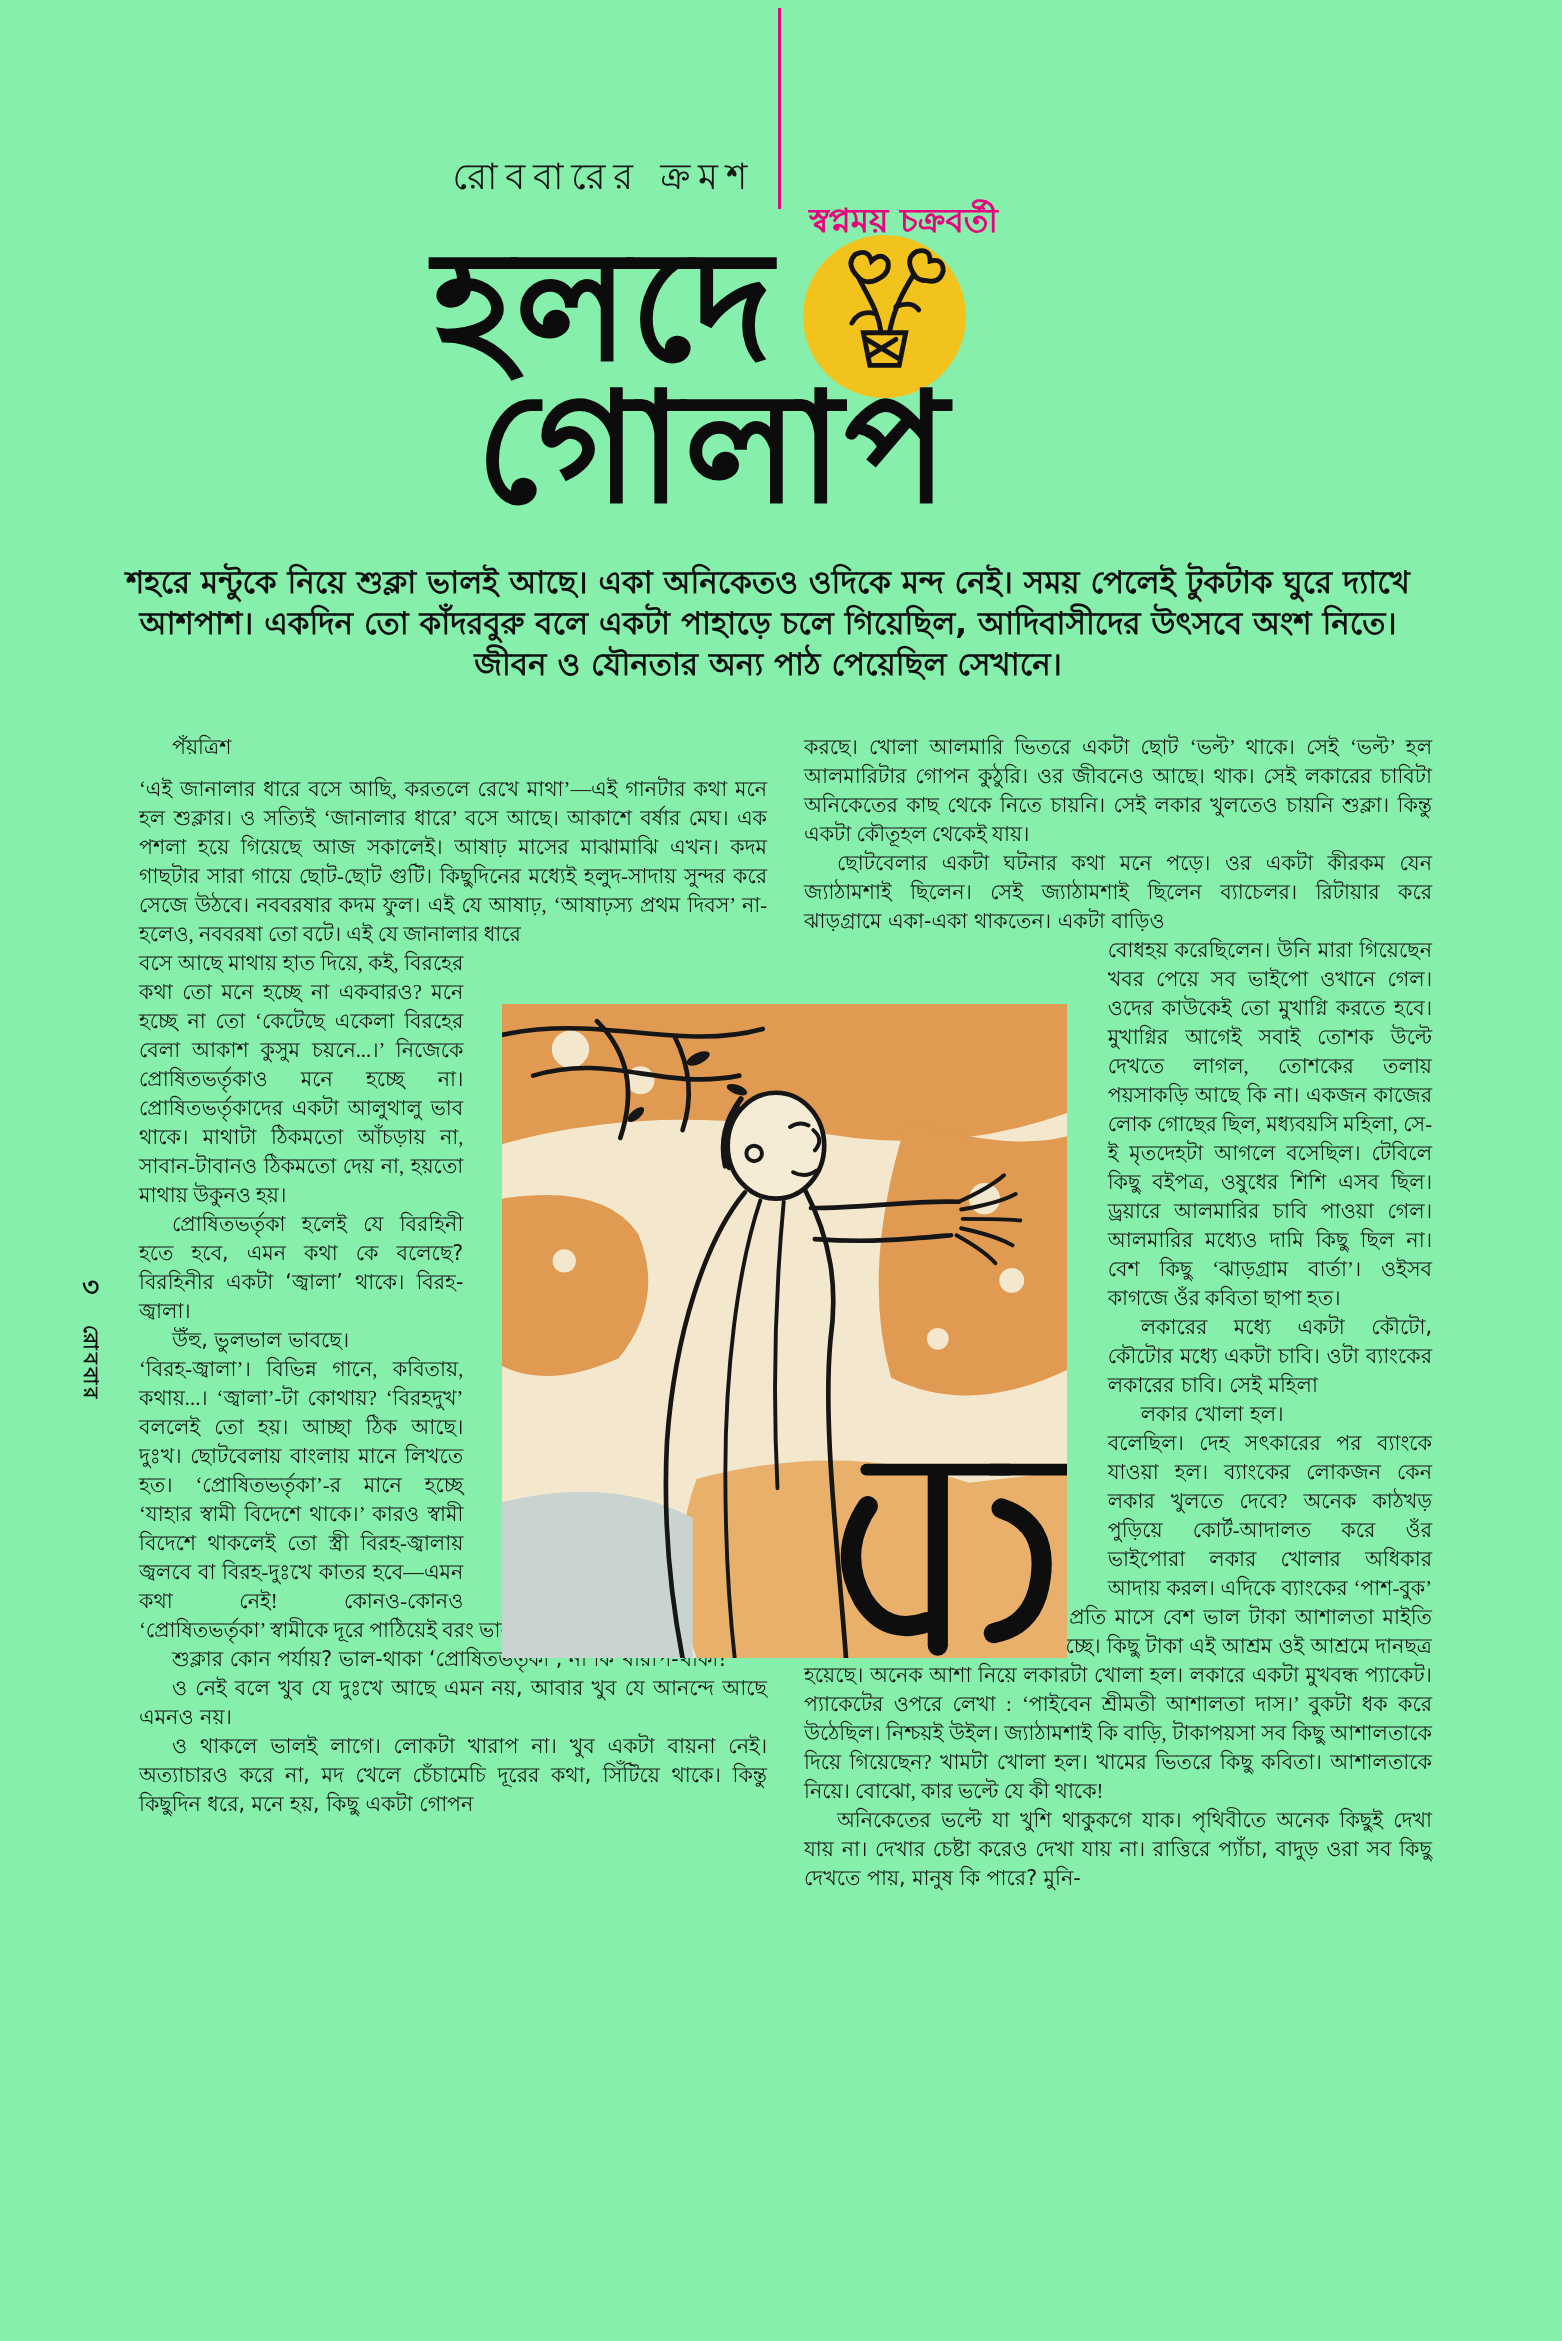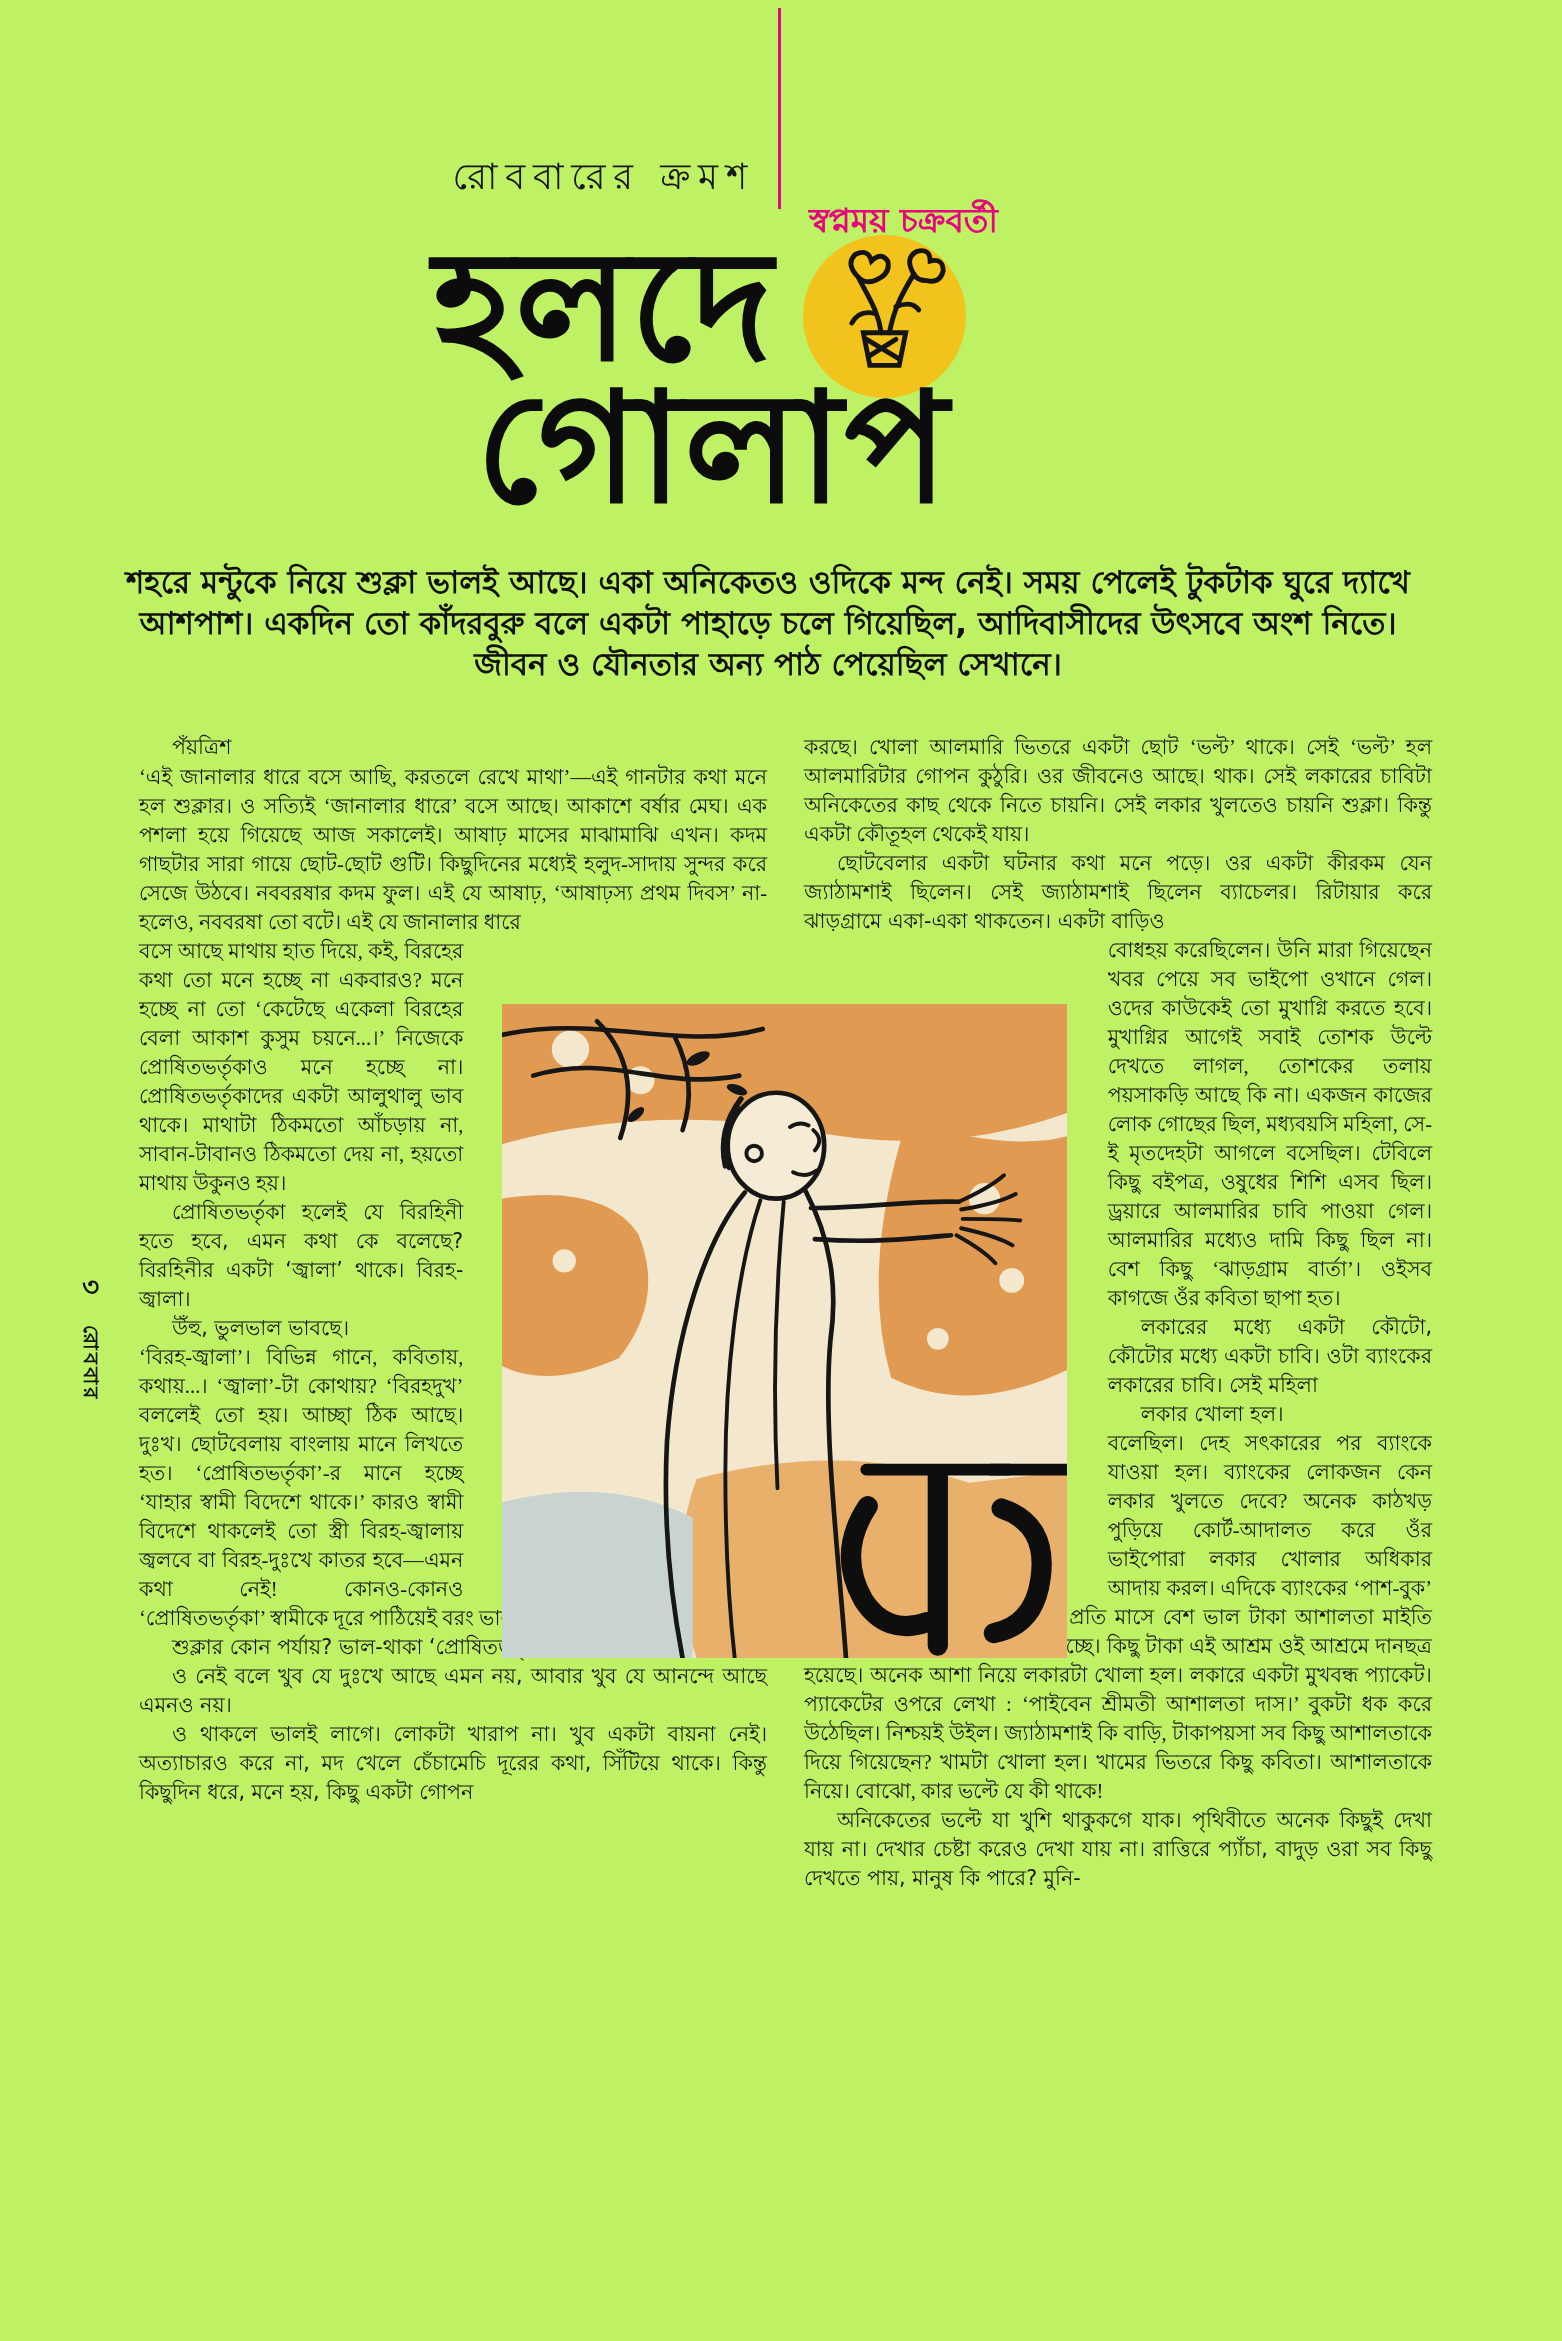--- a/index.html
+++ b/index.html
@@ -1,20 +1,20 @@
 <!DOCTYPE html>
 <html lang="bn" style="--accent: #e5057f;font-size:12.5px"><head>
 <meta charset="utf-8">
 <style>
   * { margin:0; padding:0; box-sizing:border-box; }
   html,body { background:#e9e9e9; }
   body { font-family:"DejaVu Sans", sans-serif; }
   .page {
     position:relative; width:1563px; height:2342px;
-    background:#bef264; overflow:hidden; margin:0 auto;
+    background:#86efac; overflow:hidden; margin:0 auto;
     color:#141414;
   }
 
   
   .hdr-divider {
     position:absolute; left:778px; top:7.8px; width:3.1px; height:201px;
     background:var(--accent,#e5057f);
   }
   .hdr-series {
     position:absolute; left:280px; top:149px; width:475px;
@@ -41,21 +41,21 @@
   }
 
   
   .body-wrap {
     position:absolute; left:139px; top:733px; width:1294px;
     display:flex; gap:37px;
   }
   .col { width:628px; font-size:20.6px; line-height:29px; text-align:justify; color:#161616; }
   .col p { text-indent:33px; }
   .col p.cont { text-indent:0;font-family:Liberation Serif, serif; }
-  .chapter { text-indent:33px; margin-bottom:1px; }
+  .chapter { text-indent:33px; margin-bottom:13px; }
   .img-spacer { width:285px; height:663px; }
   .img-spacer.right { float:right; margin-left:18.7px; }
   .img-spacer.left  { float:left;  margin-right:18.7px; }
 
   
   .illo {
     position:absolute; left:502px; top:1004px; width:565px; height:654px;
     z-index:3;
   }
   .illo svg { width:100%; height:100%; display:block; }

